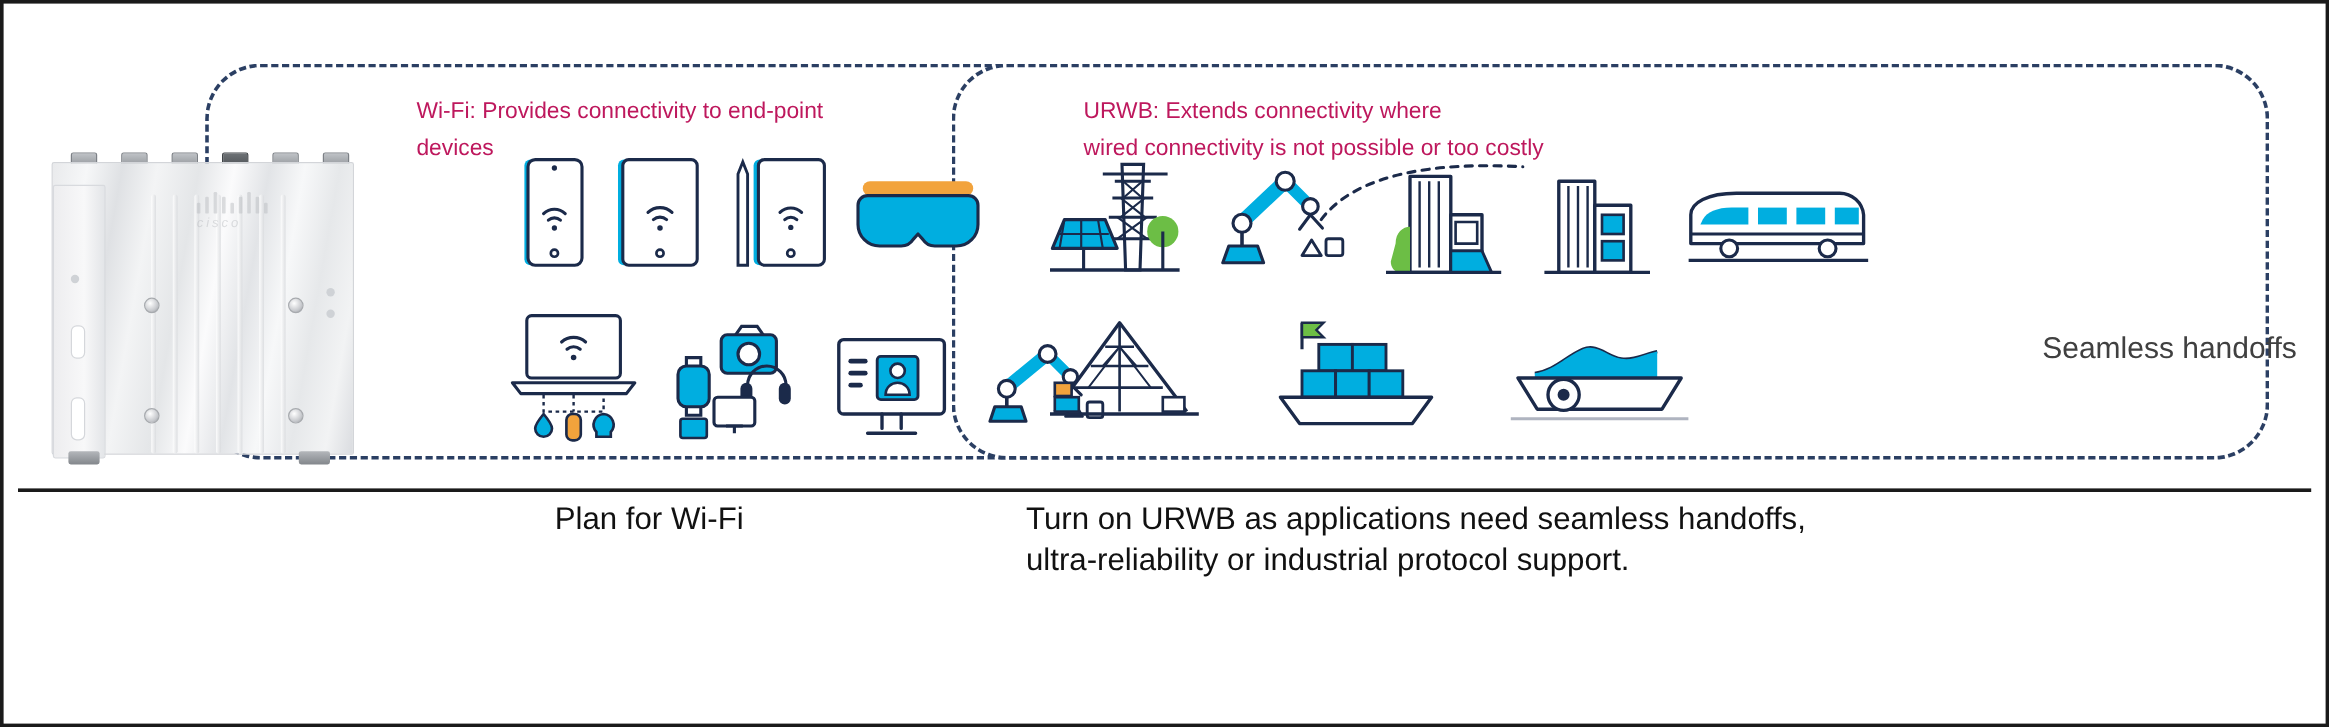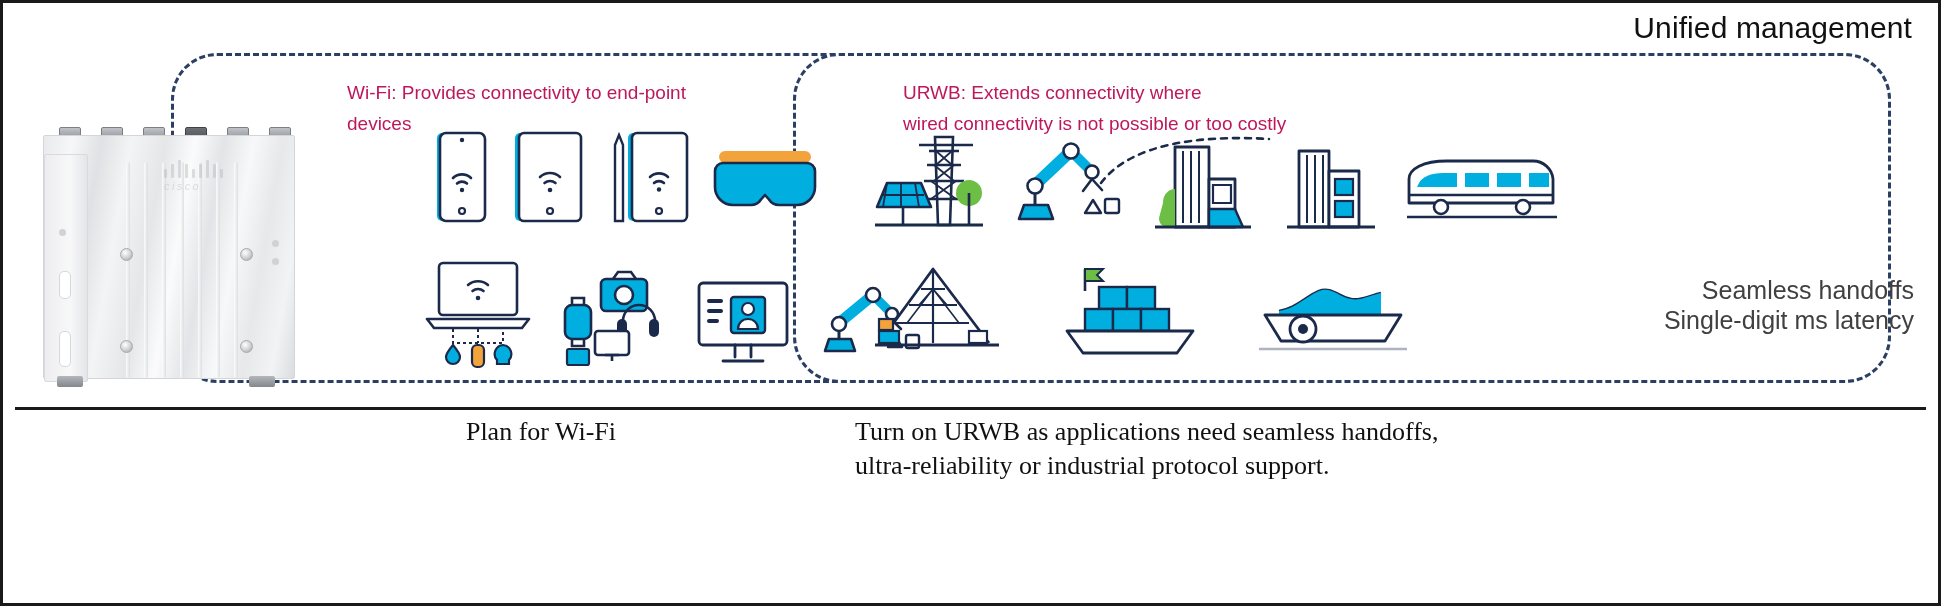--- a/index.html
+++ b/index.html
@@ -19,21 +19,21 @@
   #wifi-head{left:344px;top:74px;width:440px;}
   #urwb-head{left:900px;top:74px;width:520px;}
 
   
   #urwb-points{position:absolute;right:24px;top:272px;width:430px;text-align:right;font-size:25px;line-height:30px;color:#404040;}
 
   
   #divider{position:absolute;left:12px;right:12px;top:404px;height:3px;background:#1a1a1a;}
 
   
-  .caption{position:absolute;font-size:26px;line-height:34px;color:#111;white-space:pre-line;font-family:Liberation Serif, serif;}
+  .caption{position:absolute;font-size:26px;line-height:34px;color:#111;white-space:pre-line;}
   #cap-left{left:238px;top:412px;width:600px;text-align:center;}
   #cap-right{left:852px;top:412px;width:1000px;text-align:left;}
 
   
   #ap{position:absolute;left:32px;top:122px;width:270px;height:262px;font-style:italic;}
   .ap-body{position:absolute;left:8px;top:10px;width:250px;height:242px;
      background:linear-gradient(100deg,#e9eaec 0%,#f6f7f8 10%,#dfe1e4 20%,#f3f4f5 30%,
      #e4e6e8 42%,#fbfbfc 52%,#e2e4e7 62%,#f7f8f9 72%,#e6e8ea 82%,#f2f3f4 92%,#dadce0 100%);
      border:1px solid #d3d5d9;border-radius:2px;}
   .ap-left-flange{position:absolute;left:0;top:18px;width:42px;height:226px;
@@ -59,21 +59,20 @@
   .icon-wrap{position:relative;display:block;}
 
   
   #arc{position:absolute;left:1094px;top:132px;width:230px;height:50px;pointer-events:none;}
 </style>
 </head>
 <body>
 
 <div id="stage">
 
-  <div class="unified-title">Unified management</div>
 
   <div class="dashed" id="wifi-box"></div>
   <div class="dashed" id="urwb-box"></div>
 
   <div id="ap">
     <div class="ap-tab" style="left:24px;"></div>
     <div class="ap-tab" style="left:66px;"></div>
     <div class="ap-tab" style="left:108px;"></div>
     <div class="ap-tab dark" style="left:150px;"></div>
     <div class="ap-tab" style="left:192px;"></div>
@@ -350,21 +349,20 @@
         <path d="M8 46h136l-16 26H24z" fill="#fff" stroke="#1b2a4a" stroke-width="2.8" stroke-linejoin="round"></path>
         <circle cx="46" cy="60" r="13" fill="#fff" stroke="#1b2a4a" stroke-width="2.8"></circle>
         <circle cx="46" cy="60" r="5" fill="#1b2a4a"></circle>
         <path d="M2 80h148" stroke="#1b2a4a" stroke-width="2.4" opacity=".35"></path>
       </svg>
     </span>
   </div>
 
   <div id="urwb-points">
     <div>Seamless handoffs</div>
-    <div>Single-digit ms latency</div>
   </div>
 
   <div id="divider"></div>
 
   <div class="caption" id="cap-left">Plan for Wi-Fi</div>
   <div class="caption" id="cap-right">Turn on URWB as applications need seamless handoffs,
 ultra-reliability or industrial protocol support.</div>
 
 </div>
 

